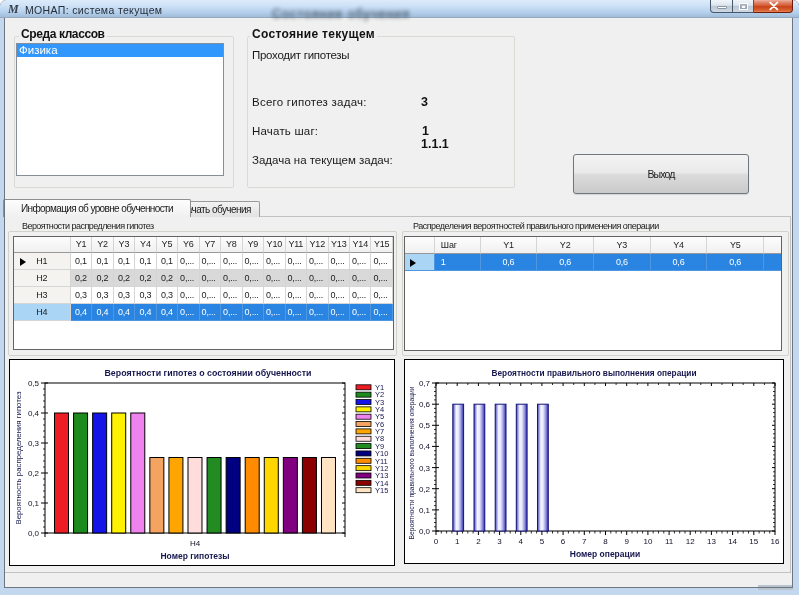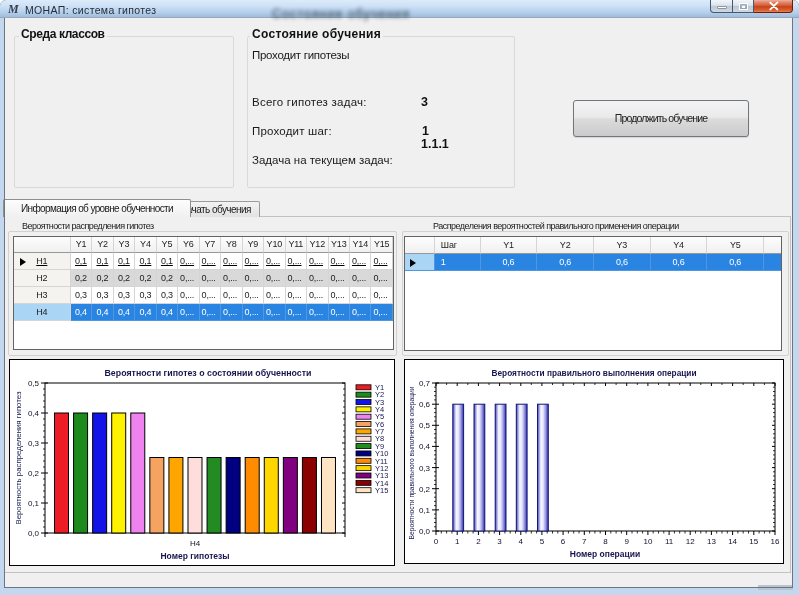--- a/index.html
+++ b/index.html
@@ -43,74 +43,77 @@
   font-size:9px;letter-spacing:-0.2px;color:#1c1c1c;text-align:center;}
 .rh{background:#f5f3f0;border-right:1px solid #d5d5d5;border-bottom:1px solid #d5d5d5;font-size:9px;letter-spacing:-0.2px;color:#1c1c1c;text-align:center;position:relative;}
 .dc{border-right:1px solid #d5d5d5;border-bottom:1px solid #d5d5d5;font-size:9px;letter-spacing:-0.2px;color:#1c1c1c;text-align:center;overflow:hidden;}
 .mark{position:absolute;left:6px;top:4.5px;width:0;height:0;border-left:6px solid #000;border-top:4px solid transparent;border-bottom:4px solid transparent;}
 svg text{font-family:"Liberation Sans",sans-serif;}
 </style></head><body>
 <div id="win">
  <div id="client"></div>
  <div id="titlebar">
    <div id="ticon">M</div>
-   <div id="ttext">МОНАП: система гипотез</div>
+   <div id="ttext">МОНАП: система текущем</div>
    <div id="smudge">Состояние обучения</div>
    <div class="cb" id="bmin">
         <div id="minglyph"></div>
       </div>
    <div class="cb" id="bmax">
         <div id="maxglyph"></div>
       </div>
    <div class="cb" id="bclose">
      <svg width="37" height="12" style="position:absolute;left:0;top:0">
       <path d="M16.3 2.6 L23.3 9.4 M23.3 2.6 L16.3 9.4" stroke="#fff" stroke-width="1.9" fill="none" stroke-linecap="round"></path>
      </svg>
    </div>
  </div>
 
 <div class="gbf" style="left:14px;top:36px;width:220px;height:152px;"></div>
 <div class="gbl" style="left:19px;top:27px;letter-spacing:-0.4px;">Среда классов</div>
+<div id="listbox">
+      <div id="lbsel">Физика</div>
+    </div>
 <div class="gbf" style="left:247px;top:36px;width:268px;height:152px;"></div>
-<div class="gbl" style="left:250px;top:27px;letter-spacing:0.3px;">Состояние обучения</div>
+<div class="gbl" style="left:250px;top:27px;letter-spacing:0.3px;">Состояние текущем</div>
 <div class="lbl" style="left:252px;top:49px;letter-spacing:-0.28px;">Проходит гипотезы</div>
 <div class="lbl" style="left:252px;top:96px;letter-spacing:0.25px;">Всего гипотез задач:</div>
 <div class="val" style="left:421px;top:95px;">3</div>
-<div class="lbl" style="left:252px;top:125px;letter-spacing:0.2px;">Проходит шаг:</div>
+<div class="lbl" style="left:252px;top:125px;letter-spacing:0.2px;">Начать шаг:</div>
 <div class="val" style="left:422px;top:124px;">1</div>
 <div class="lbl" style="left:252px;top:154px;">Задача на текущем задач:</div>
 <div class="val" style="left:421px;top:137px;">1.1.1</div>
-<div class="btn" id="btn2">Продолжить обучение</div>
+<div class="btn" id="btn3">Выход</div>
 <div id="tabpage"></div>
 <div class="tab" id="tab1" style="letter-spacing:-0.62px;">Информация об уровне обученности</div>
 <div class="tab" id="tab2" style="letter-spacing:-0.56px;">Начать обучения</div>
 <div class="gbf" style="left:8px;top:231px;width:389px;height:125px;border-color:#d2d2cd;"></div>
 <div class="gbl2" style="left:19px;top:221px;letter-spacing:-0.55px;">Вероятности распредления гипотез</div>
 <div class="gbf" style="left:402px;top:231px;width:387px;height:125px;border-color:#d2d2cd;"></div>
-<div class="gbl2" style="left:430px;top:221px;letter-spacing:-0.52px;">Распределения вероятностей правильного применения операции</div>
+<div class="gbl2" style="left:410px;top:221px;letter-spacing:-0.52px;">Распределения вероятностей правильного применения операции</div>
 <div class="tbl" style="left:13px;top:236px;width:381px;height:114px;font-size:0;">
       <div class="trow" style="height:16px;">
         <div class="hc" style="width:57px;height:16px;"></div>
         <div class="hc" style="width:21.6px;height:16px;line-height:15px;">Y1</div>
         <div class="hc" style="width:21.6px;height:16px;line-height:15px;">Y2</div>
         <div class="hc" style="width:21.6px;height:16px;line-height:15px;">Y3</div>
         <div class="hc" style="width:21.6px;height:16px;line-height:15px;">Y4</div>
         <div class="hc" style="width:21.6px;height:16px;line-height:15px;">Y5</div>
         <div class="hc" style="width:21.6px;height:16px;line-height:15px;">Y6</div>
         <div class="hc" style="width:21.6px;height:16px;line-height:15px;">Y7</div>
         <div class="hc" style="width:21.6px;height:16px;line-height:15px;">Y8</div>
         <div class="hc" style="width:21.6px;height:16px;line-height:15px;">Y9</div>
         <div class="hc" style="width:21.6px;height:16px;line-height:15px;">Y10</div>
         <div class="hc" style="width:21.6px;height:16px;line-height:15px;">Y11</div>
         <div class="hc" style="width:21.6px;height:16px;line-height:15px;">Y12</div>
         <div class="hc" style="width:21.6px;height:16px;line-height:15px;">Y13</div>
         <div class="hc" style="width:21.6px;height:16px;line-height:15px;">Y14</div>
         <div class="hc" style="width:21.6px;height:16px;line-height:15px;">Y15</div>
       </div>
-      <div class="trow" style="height:17px;text-decoration:underline;">
+      <div class="trow" style="height:17px;">
         <div class="rh" style="width:57px;height:17px;line-height:16px;background:#f5f3f0;"><div class="mark"></div>H1</div>
         <div class="dc" style="width:21.6px;height:17px;line-height:16px;background:#fff;color:#1c1c1c;border-right-color:#d5d5d5;border-bottom-color:#d5d5d5;text-align:center;white-space:nowrap;">0,1</div>
         <div class="dc" style="width:21.6px;height:17px;line-height:16px;background:#fff;color:#1c1c1c;border-right-color:#d5d5d5;border-bottom-color:#d5d5d5;text-align:center;white-space:nowrap;">0,1</div>
         <div class="dc" style="width:21.6px;height:17px;line-height:16px;background:#fff;color:#1c1c1c;border-right-color:#d5d5d5;border-bottom-color:#d5d5d5;text-align:center;white-space:nowrap;">0,1</div>
         <div class="dc" style="width:21.6px;height:17px;line-height:16px;background:#fff;color:#1c1c1c;border-right-color:#d5d5d5;border-bottom-color:#d5d5d5;text-align:center;white-space:nowrap;">0,1</div>
         <div class="dc" style="width:21.6px;height:17px;line-height:16px;background:#fff;color:#1c1c1c;border-right-color:#d5d5d5;border-bottom-color:#d5d5d5;text-align:center;white-space:nowrap;">0,1</div>
         <div class="dc" style="width:21.6px;height:17px;line-height:16px;background:#fff;color:#1c1c1c;border-right-color:#d5d5d5;border-bottom-color:#d5d5d5;text-align:left;padding-left:2px;white-space:nowrap;">0,...</div>
         <div class="dc" style="width:21.6px;height:17px;line-height:16px;background:#fff;color:#1c1c1c;border-right-color:#d5d5d5;border-bottom-color:#d5d5d5;text-align:left;padding-left:2px;white-space:nowrap;">0,...</div>
         <div class="dc" style="width:21.6px;height:17px;line-height:16px;background:#fff;color:#1c1c1c;border-right-color:#d5d5d5;border-bottom-color:#d5d5d5;text-align:left;padding-left:2px;white-space:nowrap;">0,...</div>
         <div class="dc" style="width:21.6px;height:17px;line-height:16px;background:#fff;color:#1c1c1c;border-right-color:#d5d5d5;border-bottom-color:#d5d5d5;text-align:left;padding-left:2px;white-space:nowrap;">0,...</div>

